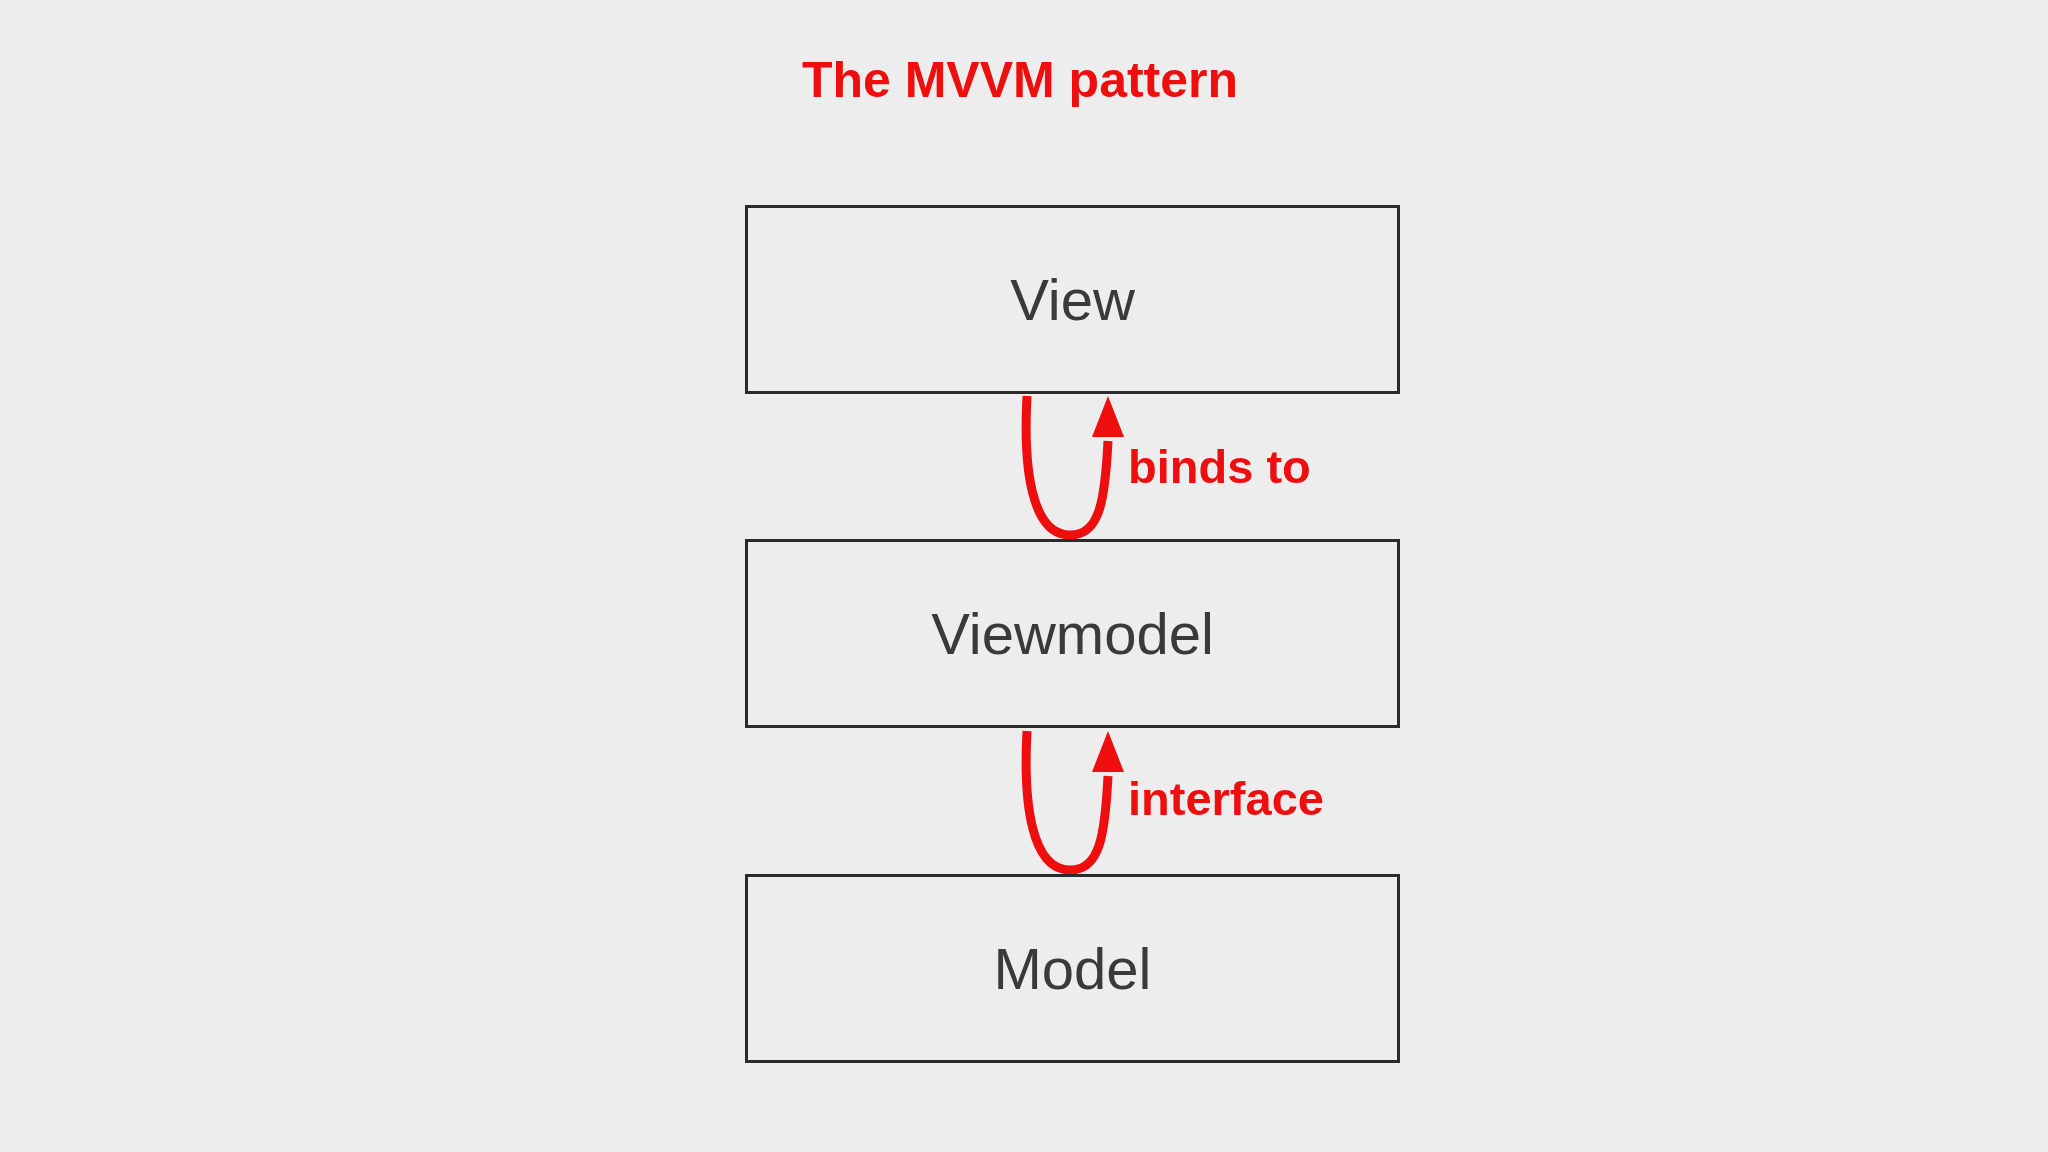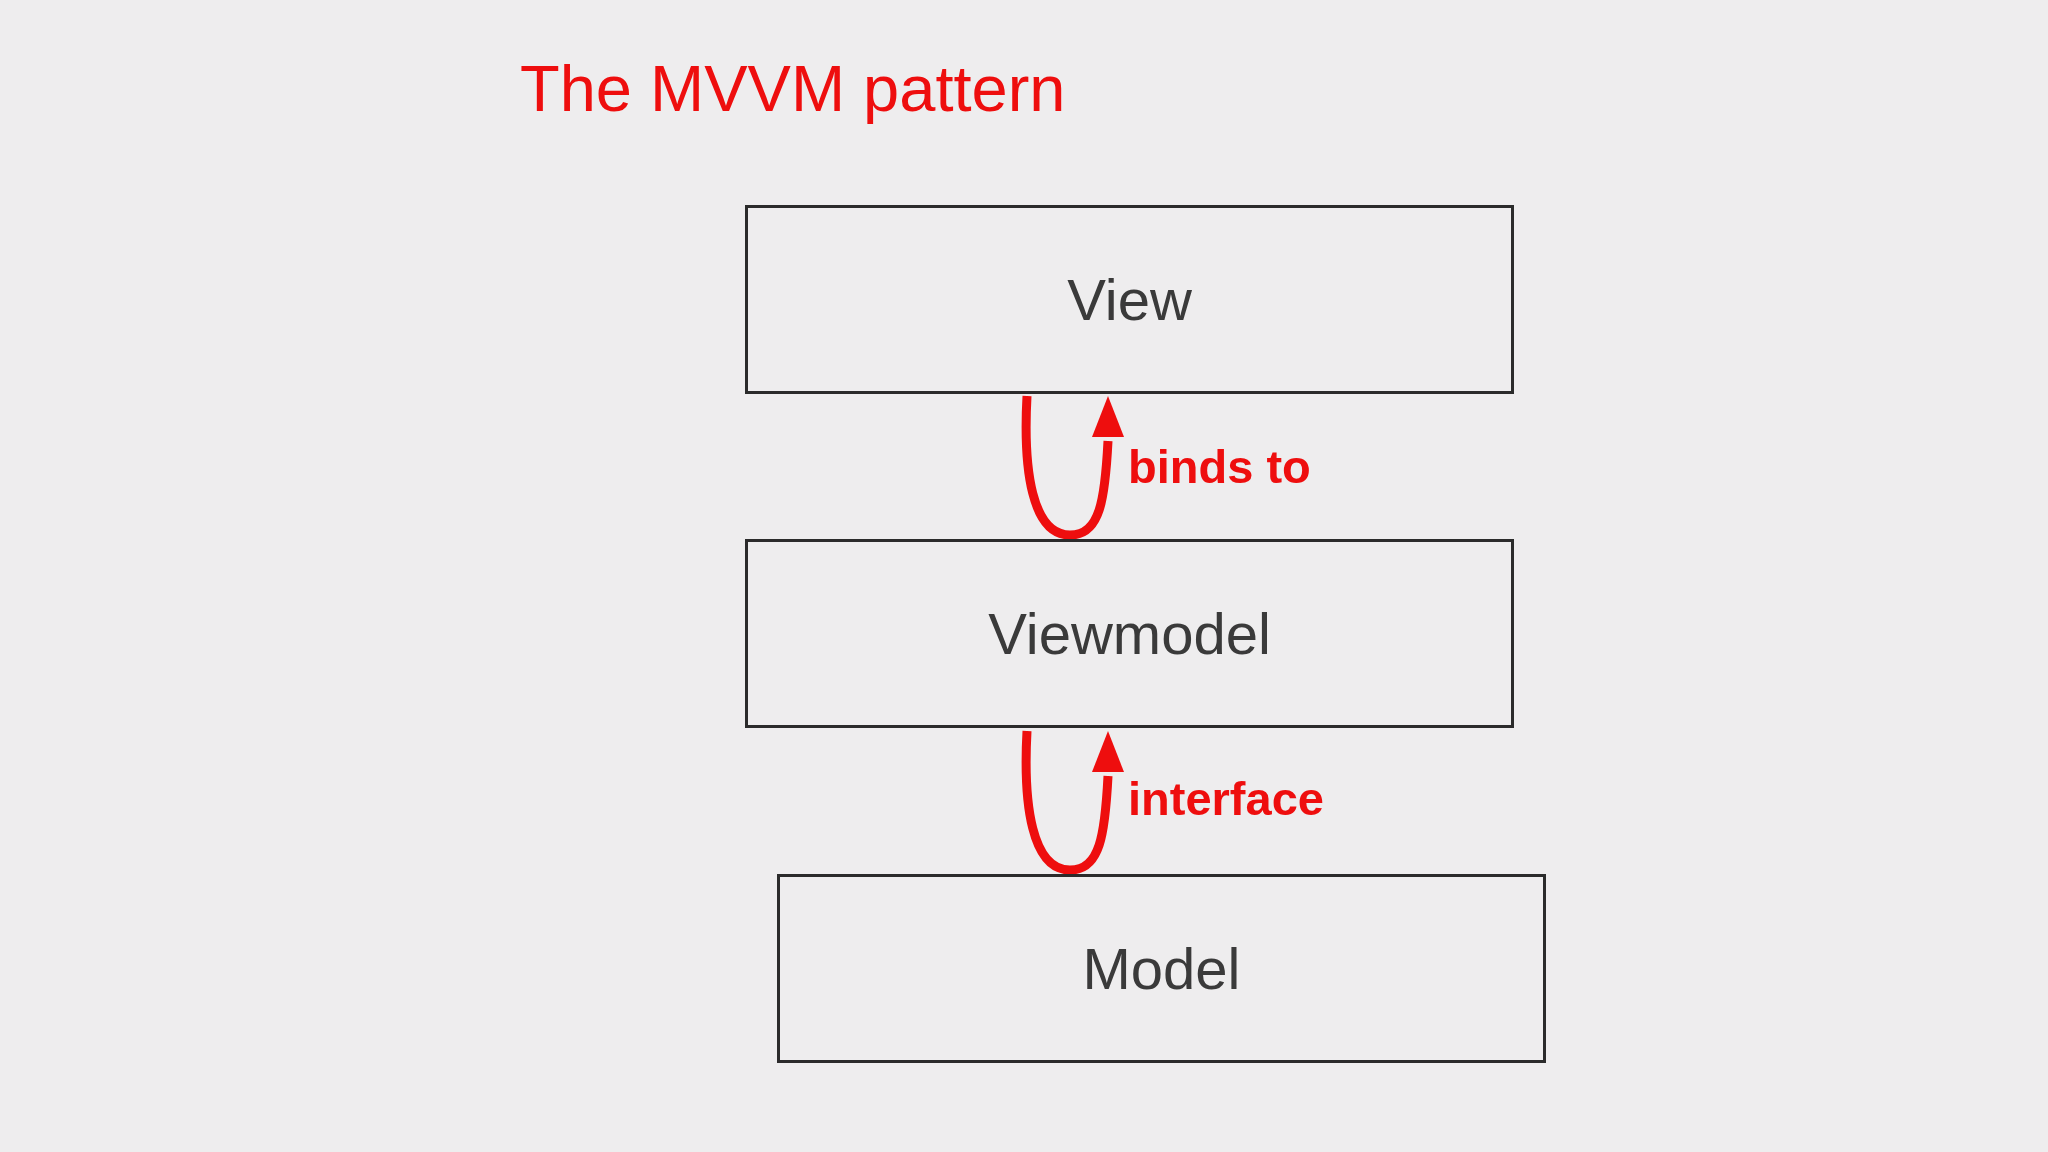--- a/index.html
+++ b/index.html
@@ -11,24 +11,26 @@
     height: 1152px;
     background: #eeedee;
     overflow: hidden;
   }
 
   .title {
     position: absolute;
     left: 520px;
     top: 50px;
     width: 1000px;
-    font-size: 65px;
+    text-align: center;
+    font-size: 50px;
     line-height: 1.2;
     color: #ee0e0e;
     white-space: nowrap;
+    font-weight: bold;
   }
 
   .row-label {
     position: absolute;
     left: 108px;
     width: 560px;
     height: 189px;
     display: flex;
     align-items: center;
     justify-content: center;
@@ -36,35 +38,35 @@
     color: #3a3a3a;
     white-space: nowrap;
   }
   .row-label.r0 { top: 205px; }
   .row-label.r1 { top: 539px; }
   .row-label.r2 { top: 874px; }
 
   .node-box {
     position: absolute;
     left: 745px;
-    width: 769px;
+    width: 655px;
     height: 189px;
     box-sizing: border-box;
     border: 3px solid #2b2b2b;
     display: flex;
     align-items: center;
     justify-content: center;
     font-size: 58px;
     color: #3a3a3a;
     background: #eeedee;
     white-space: nowrap;
   }
   .node-box.b0 { top: 205px; }
   .node-box.b1 { top: 539px; }
-  .node-box.b2 { top: 874px; margin-left: 32px; }
+  .node-box.b2 { top: 874px; }
 
   .arrow-svg {
     position: absolute;
     left: 1000px;
     width: 160px;
     height: 144px;
   }
   .arrow-svg.a0 { top: 395px; }
   .arrow-svg.a1 { top: 730px; }
 

